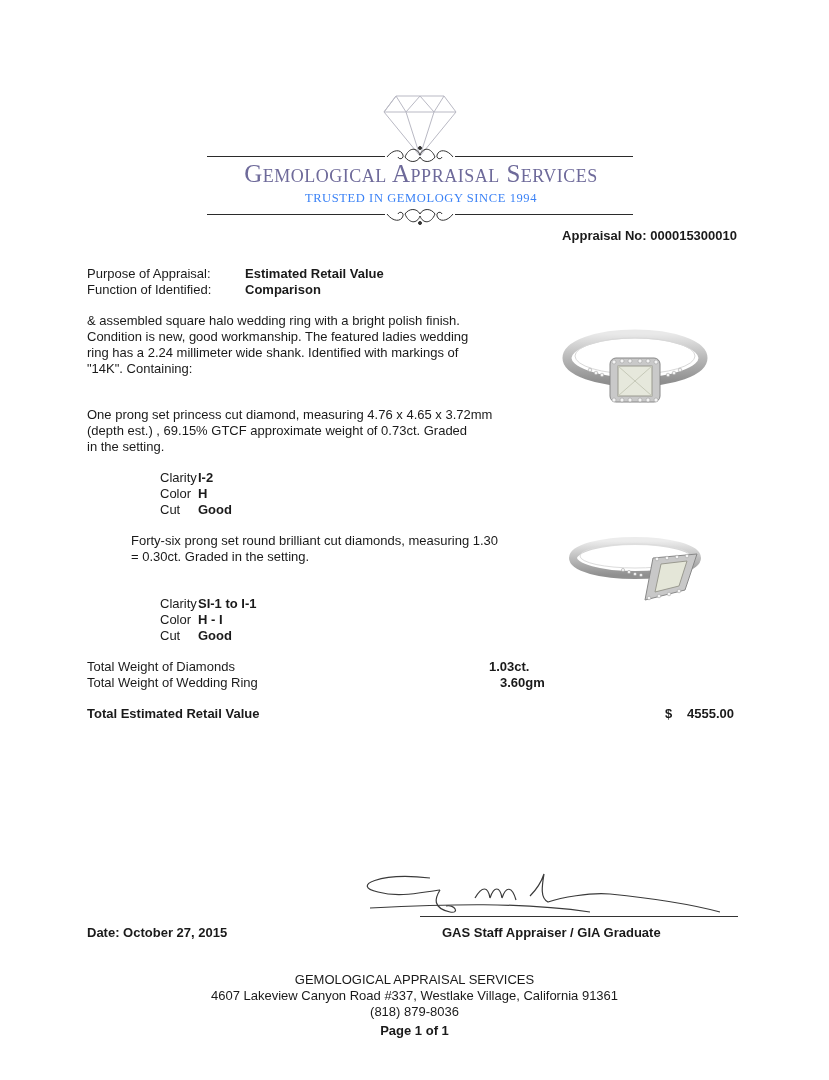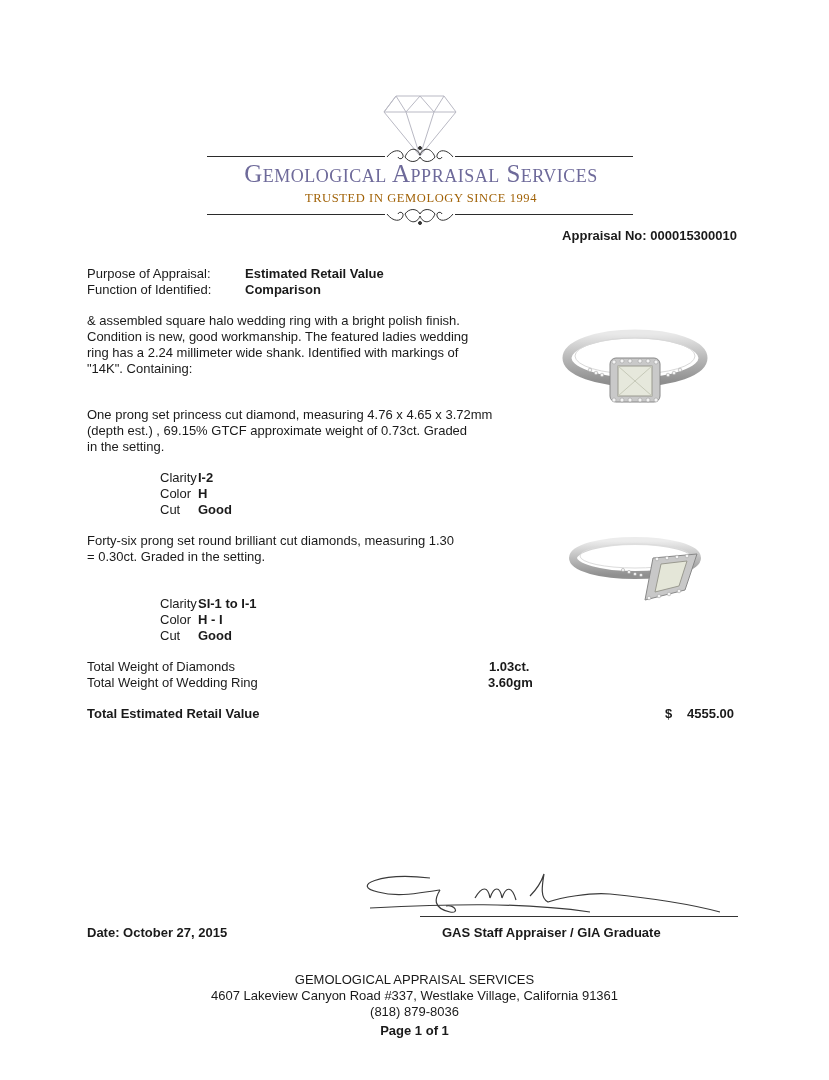--- a/index.html
+++ b/index.html
@@ -10,21 +10,21 @@
 
     
     #logo-diamond { left: 382px; top: 92px; width: 76px; height: 66px; }
     .rule { position: absolute; height: 1px; background: #2b2b2b; }
     .flourish { position: absolute; width: 70px; height: 22px; }
     #logo-title { left: 205px; top: 160px; width: 432px; text-align: center;
                   font-family: "Liberation Serif", serif; font-size: 25px; letter-spacing: 0.5px;
                   color: #6e6a9a; white-space: nowrap; font-variant: small-caps; }
     #logo-tagline { left: 205px; top: 191px; width: 432px; text-align: center;
                     font-family: "Liberation Serif", serif; font-size: 12.5px; letter-spacing: 0.6px;
-                    color: #a16207; white-space: nowrap; }
+                    color: #3b82f6; white-space: nowrap; }
 
     #appraisal-no { right: 92px; top: 228px; font-weight: bold; font-size: 13px; }
 
     .label-col { left: 87px; }
     .val-col { left: 245px; font-weight: bold; }
     .para { left: 87px; width: 420px; line-height: 16px; font-size: 13px; }
     .grade-label { left: 112px; margin-left: 48px; }
     .grade-val { left: 198px; font-weight: bold; }
     .row { font-size: 13px; line-height: 16px; }
 
@@ -93,35 +93,35 @@
   <div>(depth est.) , 69.15% GTCF approximate weight of 0.73ct. Graded</div>
   <div>in the setting.</div>
 </div>
 <div class="abs grade-label row" style="top:470px;">Clarity</div>
 <div class="abs grade-val row" style="top:470px;">I-2</div>
 <div class="abs grade-label row" style="top:486px;">Color</div>
 <div class="abs grade-val row" style="top:486px;">H</div>
 <div class="abs grade-label row" style="top:502px;">Cut</div>
 <div class="abs grade-val row" style="top:502px;">Good</div>
 
-<div class="abs para" style="top:533px; width:440px;">
+<div class="abs para" style="top:533px; width:440px;margin-left:44px;">
   <div>Forty-six prong set round brilliant cut diamonds, measuring 1.30</div>
   <div>= 0.30ct. Graded in the setting.</div>
 </div>
 <div class="abs grade-label row" style="top:596px;">Clarity</div>
 <div class="abs grade-val row" style="top:596px;">SI-1 to I-1</div>
 <div class="abs grade-label row" style="top:612px;">Color</div>
 <div class="abs grade-val row" style="top:612px;">H - I</div>
 <div class="abs grade-label row" style="top:628px;">Cut</div>
 <div class="abs grade-val row" style="top:628px;">Good</div>
 
 <div class="abs label-col row" style="top:659px;">Total Weight of Diamonds</div>
 <div class="abs row bold" style="top:659px; left:489px;">1.03ct.</div>
 <div class="abs label-col row" style="top:675px;">Total Weight of Wedding Ring</div>
-<div class="abs row bold" style="top:675px; left:488px;">3.60gm</div>
+<div class="abs row bold" style="top:675px; left:500px;">3.60gm</div>
 <div class="abs label-col row bold" style="top:706px;">Total Estimated Retail Value</div>
 <div class="abs row bold" style="top:706px; left:665px;">$</div>
 <div class="abs row bold" style="top:706px; left:687px;">4555.00</div>
 
 <svg class="ring-img" style="left:560px; top:318px;" width="150" height="90" viewBox="0 0 150 90">
   <defs>
     <linearGradient id="metal1" x1="0" y1="0" x2="0" y2="1">
       <stop offset="0" stop-color="#e9e9e9"></stop>
         <stop offset="0.5" stop-color="#b8b8b8"></stop>
         <stop offset="1" stop-color="#8e8e8e"></stop>

